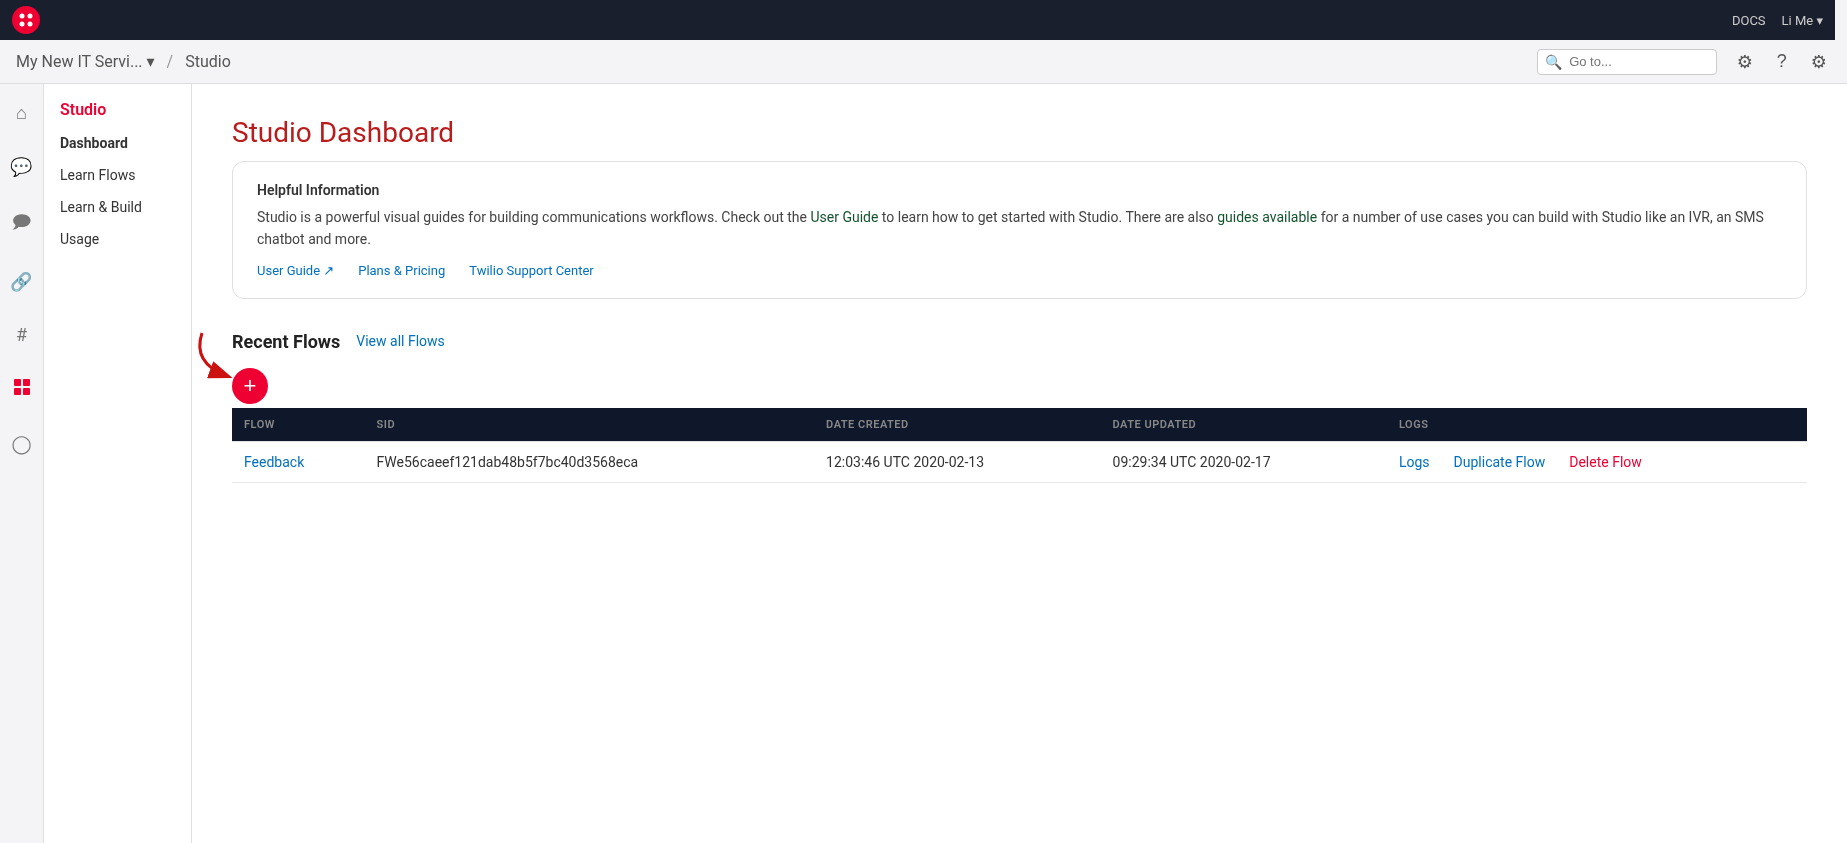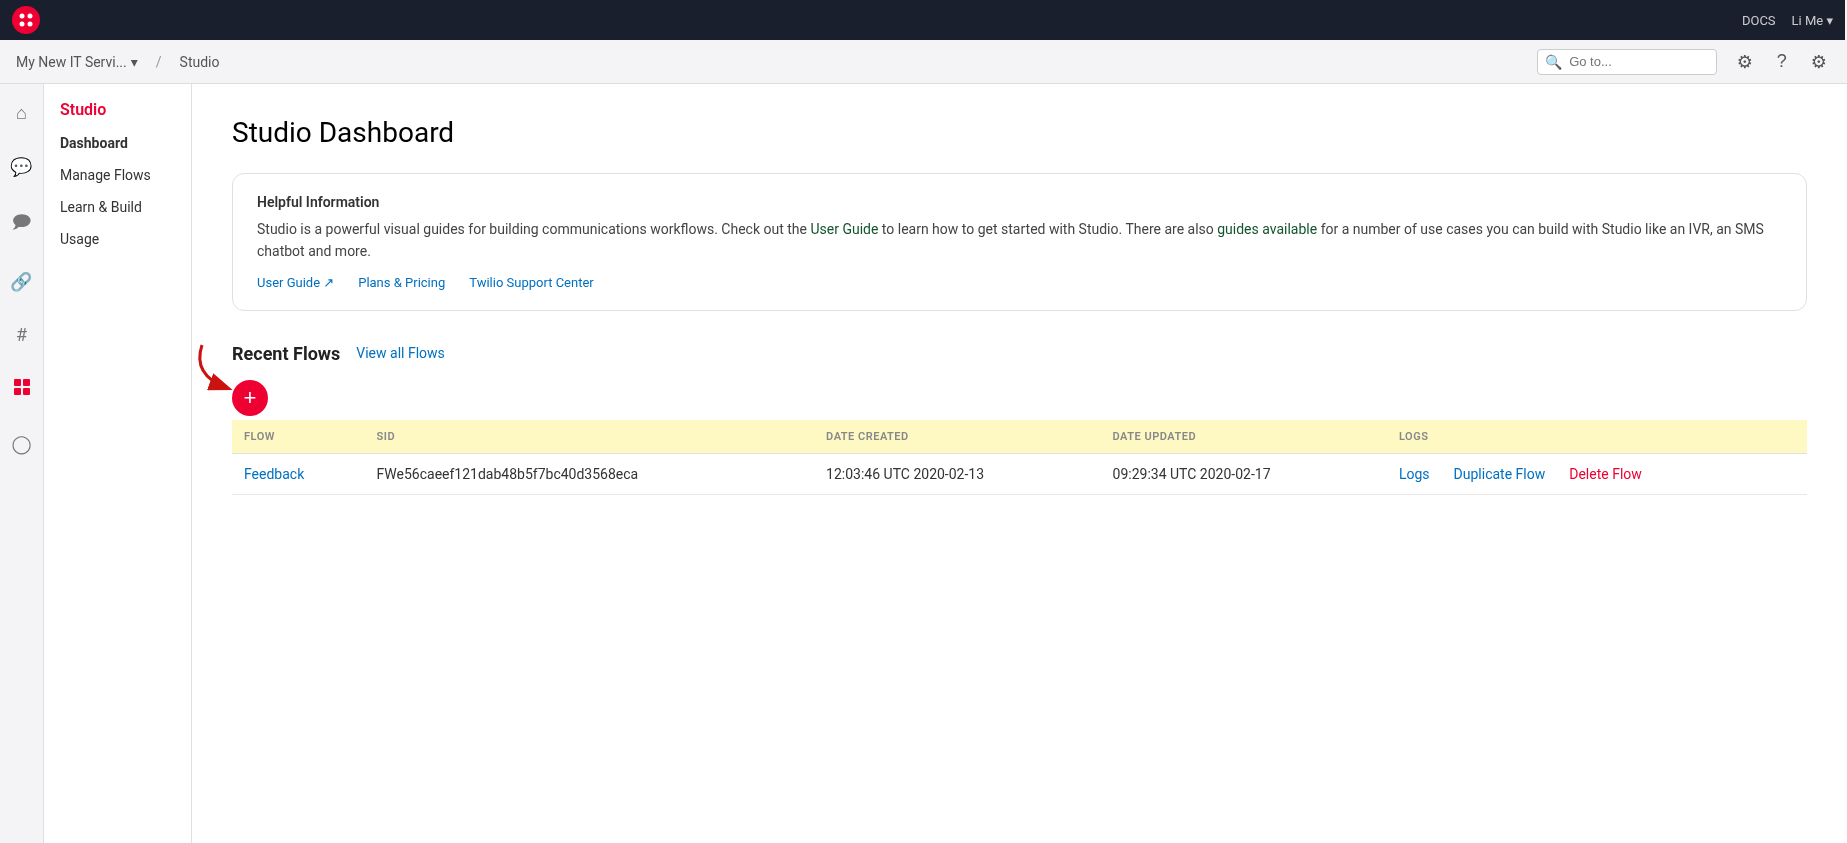--- a/index.html
+++ b/index.html
@@ -8,21 +8,21 @@
     
     .top-bar {
       height: 40px;
       background: #1a1f2e;
       display: flex;
       align-items: center;
       justify-content: space-between;
       padding: 0 12px;
       color: #fff;
       position: fixed;
-      top: 0; left: 0; right: 2px;
+      top: 0; left: 0; right: 12px;
       z-index: 100;
     }
     .top-bar-left { display: flex; align-items: center; gap: 6px; }
     .twilio-logo { display: flex; align-items: center; }
     .twilio-logo svg { width: 28px; height: 28px; }
     .top-bar-right { display: flex; align-items: center; gap: 16px; }
     .top-bar-right a { color: #ccc; text-decoration: none; font-size: 13px; }
 
     
     .breadcrumb-bar {
@@ -30,21 +30,21 @@
       background: #f4f4f6;
       border-bottom: 1px solid #ddd;
       display: flex;
       align-items: center;
       justify-content: space-between;
       padding: 0 16px;
       position: fixed;
       top: 40px; left: 0; right: 0;
       z-index: 99;
     }
-    .breadcrumb { display: flex; align-items: center; gap: 18px; font-size: 14px; color: #555; }
+    .breadcrumb { display: flex; align-items: center; gap: 12px; font-size: 16px; color: #555; }
     .breadcrumb-service { display: flex; align-items: center; gap: 4px; cursor: pointer; }
     .breadcrumb-sep { color: #999; }
     .breadcrumb-current { color: #555; }
     .breadcrumb-tools { display: flex; align-items: center; gap: 16px; }
     .search-box { display: flex; align-items: center; border: 1px solid #ccc; border-radius: 4px; background: #fff; padding: 4px 8px; gap: 6px; width: 180px; }
     .search-box input { border: none; outline: none; font-size: 13px; color: #666; width: 100%; background: transparent; }
     .icon-btn { background: none; border: none; cursor: pointer; color: #555; font-size: 18px; padding: 4px; }
 
     
     .left-icon-sidebar {
@@ -88,21 +88,21 @@
 
     
     .main-content {
       margin-top: 84px;
       margin-left: 192px;
       padding: 32px 40px;
       background: #fff;
       min-height: calc(100vh - 84px);
     }
 
-    .page-title { font-size: 28px; font-weight: 400; margin-bottom: 24px; color: #000000; }
+    .page-title { font-size: 28px; font-weight: 400; margin-bottom: 12px; color: #b91c1c; }
 
     
     .info-box {
       border: 1px solid #e0e0e0;
       border-radius: 12px;
       padding: 20px 24px;
       margin-bottom: 32px;
       background: #fff;
     }
     .info-box-title { font-weight: 600; margin-bottom: 8px; font-size: 14px; }
@@ -110,21 +110,21 @@
     .info-box-text a { color: #14532d; text-decoration: none; text-align: center; }
     .info-box-links { display: flex; gap: 24px; }
     .info-box-links a { color: #0070c0; text-decoration: none; font-size: 13px; }
 
     
     .section-header { display: flex; align-items: center; gap: 16px; margin-bottom: 16px; }
     .section-title { font-size: 18px; font-weight: 700; color: #222; }
     .view-all-link { color: #0070c0; text-decoration: none; font-size: 14px; }
 
     .flows-table { width: 100%; border-collapse: collapse; }
-    .flows-table thead tr { background: #fef9c3; }
+    .flows-table thead tr { background: #0f172a; }
     .flows-table th {
       text-align: left;
       padding: 10px 12px;
       font-size: 11px;
       font-weight: 600;
       text-transform: uppercase;
       color: #888;
       letter-spacing: 0.5px;
       border-bottom: 1px solid #e0e0e0;
     }
@@ -211,21 +211,21 @@
       <rect x="2" y="11" width="7" height="7" rx="1"></rect>
       <rect x="11" y="11" width="7" height="7" rx="1"></rect>
     </svg>
   </div>
   <div class="icon-nav-item">◯</div>
 </div>
 
 <div class="left-sidebar">
   <div class="sidebar-brand">Studio</div>
   <a class="sidebar-nav-item active">Dashboard</a>
-  <a class="sidebar-nav-item">Manage Flows</a>
+  <a class="sidebar-nav-item">Learn Flows</a>
   <a class="sidebar-nav-item">Learn &amp; Build</a>
   <a class="sidebar-nav-item">Usage</a>
 </div>
 
 <div class="main-content">
   <h1 class="page-title">Studio Dashboard</h1>
 
   
   <div class="info-box">
     <div class="info-box-title">Helpful Information</div>

